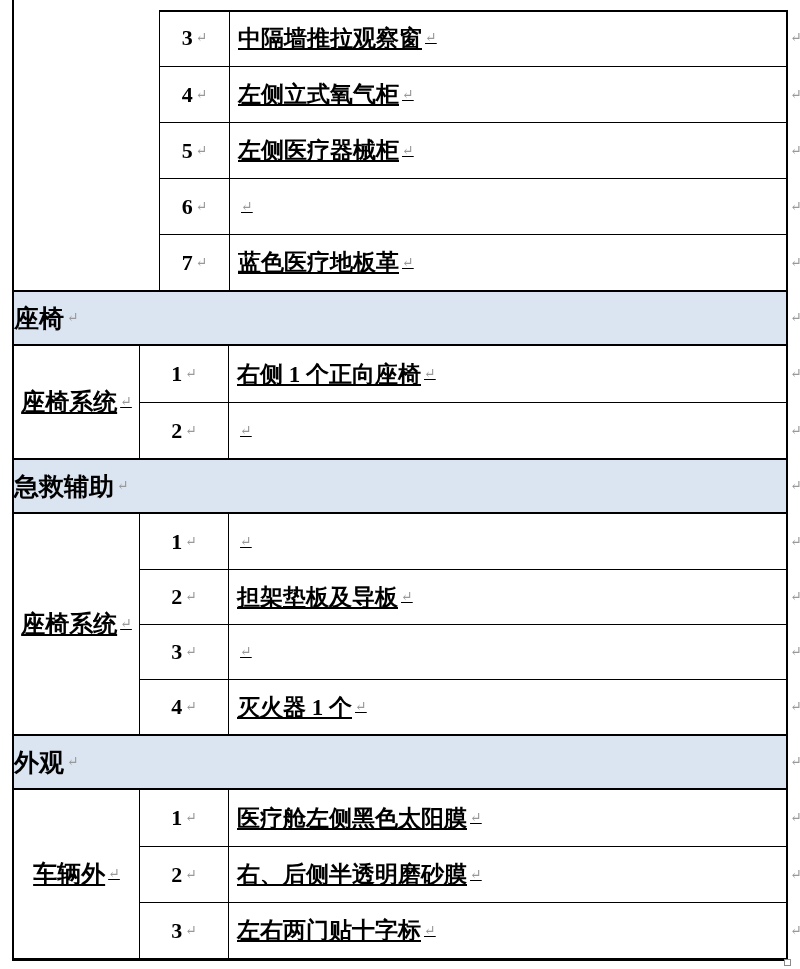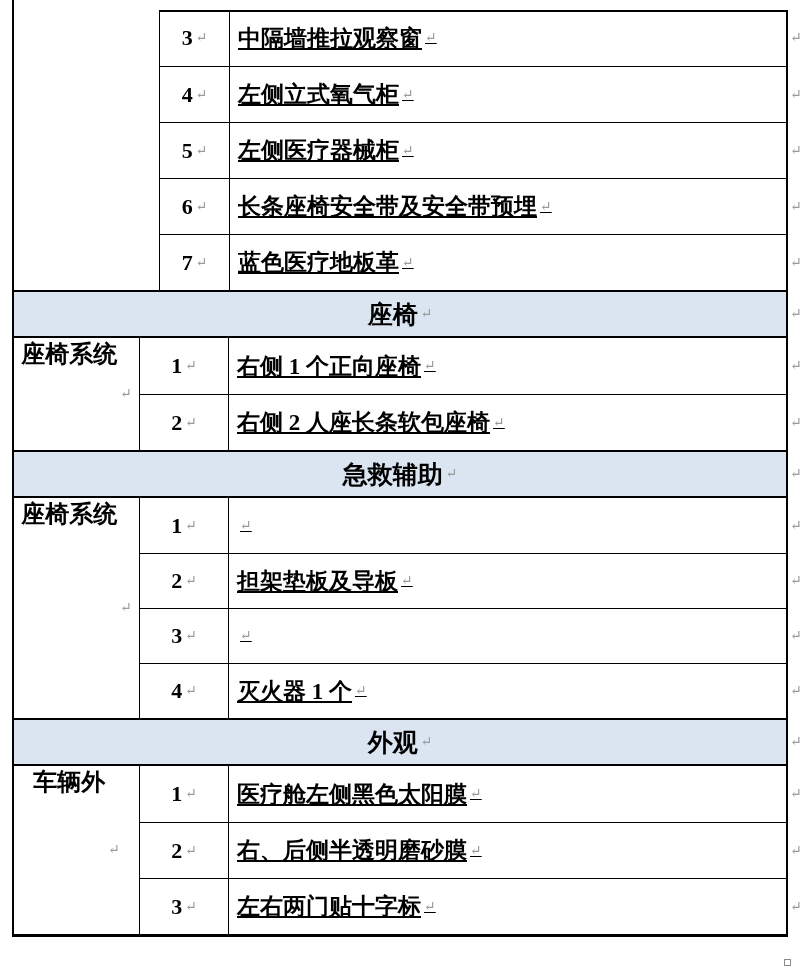--- a/index.html
+++ b/index.html
@@ -27,24 +27,26 @@
     border-left: 2px solid #000;
     border-right: 2px solid #000;
     border-bottom: 3px solid #000;
   }
   
   .sect { display: flex; align-items: stretch; }
   .cat {
     box-sizing: border-box;
     border-right: 1px solid #000;
     display: flex;
+    align-items: center;
     justify-content: center;
     font-size: 24px;
     font-weight: bold;
     flex-shrink: 0;
+    text-decoration: underline;
   }
   .sect .cat { width: 126px; }
   .top .cat { width: 146px; }
   .rows { flex: 1; display: flex; flex-direction: column; min-width: 0; }
   .row {
     position: relative;
     display: flex;
     align-items: stretch;
     box-sizing: border-box;
   }
@@ -73,28 +75,27 @@
     content: "";
     position: absolute;
     left: 146px; right: 0; top: 0;
     height: 2px;
     background: #000;
   }
   .top .row { height: 56px; }
   
   .band {
     position: relative;
-    height: 48px;
+    height: 56px;
     box-sizing: border-box;
     border-top: 2px solid #000;
     border-bottom: 2px solid #000;
     background: #dbe5f1;
     display: flex;
     align-items: center;
-    justify-content: center;
     font-size: 25px;
     font-weight: bold;
   }
   
   .s1 .row { height: 56px; }
   .s2 .row { height: 55px; }
   .s3 .row { height: 56px; }
   
   .mark {
     color: #999999;
@@ -170,21 +171,20 @@
           </div>
           <span class="outer-mark">↵</span>
         </div>
 
         <div class="row">
           <div class="cell num">
             <span>6</span>
             <span class="mark">↵</span>
           </div>
           <div class="cell desc">
-            <span>长条座椅安全带及安全带预埋</span>
             <span class="mark">↵</span>
           </div>
           <span class="outer-mark">↵</span>
         </div>
 
         <div class="row">
           <div class="cell num">
             <span>7</span>
             <span class="mark">↵</span>
           </div>
@@ -222,21 +222,20 @@
           </div>
           <span class="outer-mark">↵</span>
         </div>
 
         <div class="row">
           <div class="cell num">
             <span>2</span>
             <span class="mark">↵</span>
           </div>
           <div class="cell desc">
-            <span>右侧 2 人座长条软包座椅</span>
             <span class="mark">↵</span>
           </div>
           <span class="outer-mark">↵</span>
         </div>
 
       </div>
     </div>
 
     <div class="band">
       <span>急救辅助</span>

